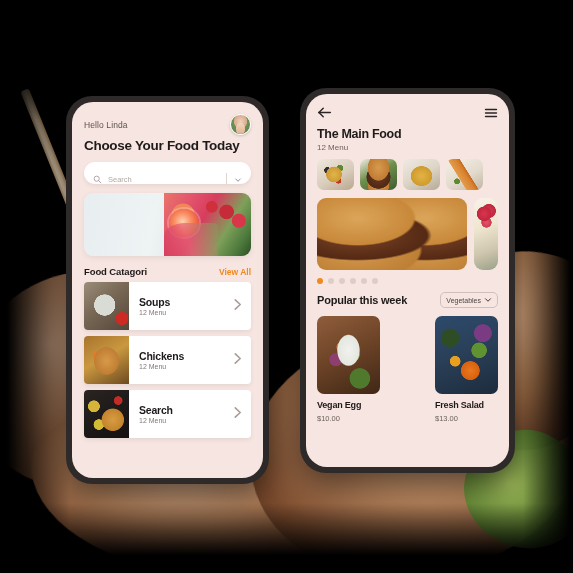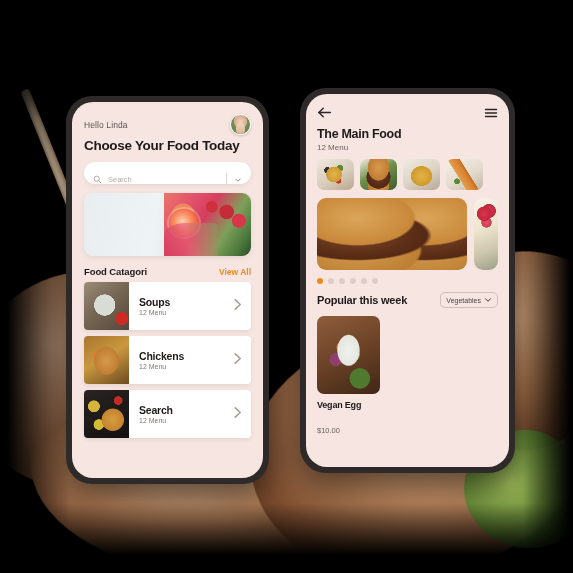--- a/index.html
+++ b/index.html
@@ -311,21 +311,21 @@
       linear-gradient(160deg,#2d4a6b 0%, #2a4059 45%, #1d2c3d 100%);
   }
   .pi-green {
     background:
       radial-gradient(ellipse at 58% 62%, #f5f3ee 0%, #e6e3dc 26%, transparent 28%),
       radial-gradient(circle at 58% 62%, #e6a52a 0%, #e6a52a 11%, transparent 12%),
       radial-gradient(circle at 22% 22%, #8aaa3f 0%, #6d8a2c 13%, transparent 14%),
       linear-gradient(155deg,#efece4 0%, #ddd8cc 50%, #a9a393 100%);
   }
   .prod-name { font-size:9px; font-weight:700; color:#1e1a19; margin-top:6px; letter-spacing:-.2px; white-space:nowrap; }
-  .prod-price { font-size:7.5px; color:#6d625e; margin-top:16px; }
+  .prod-price { font-size:7.5px; color:#6d625e; margin-top:4px; }
 
   .rp-scroll { overflow:hidden; }
 </style>
 </head>
 <body>
 
 <div id="stage">
 
   <div class="bg-layer">
     <div class="roast-blob roast-1"></div>
@@ -469,19 +469,24 @@
             </svg>
           </div>
         </div>
 
         <div class="prod-row">
           <div class="prod">
             <div class="prod-img pi-vegan"></div>
             <div class="prod-name">Vegan Egg</div>
             <div class="prod-price">$10.00</div>
           </div>
+          <div class="prod">
+            <div class="prod-img pi-salad"></div>
+            <div class="prod-name">Fresh Salad</div>
+            <div class="prod-price">$13.00</div>
+          </div>
         </div>
 
       </div>
     </div>
   </div>
 
 </div>
 
 </body></html>

